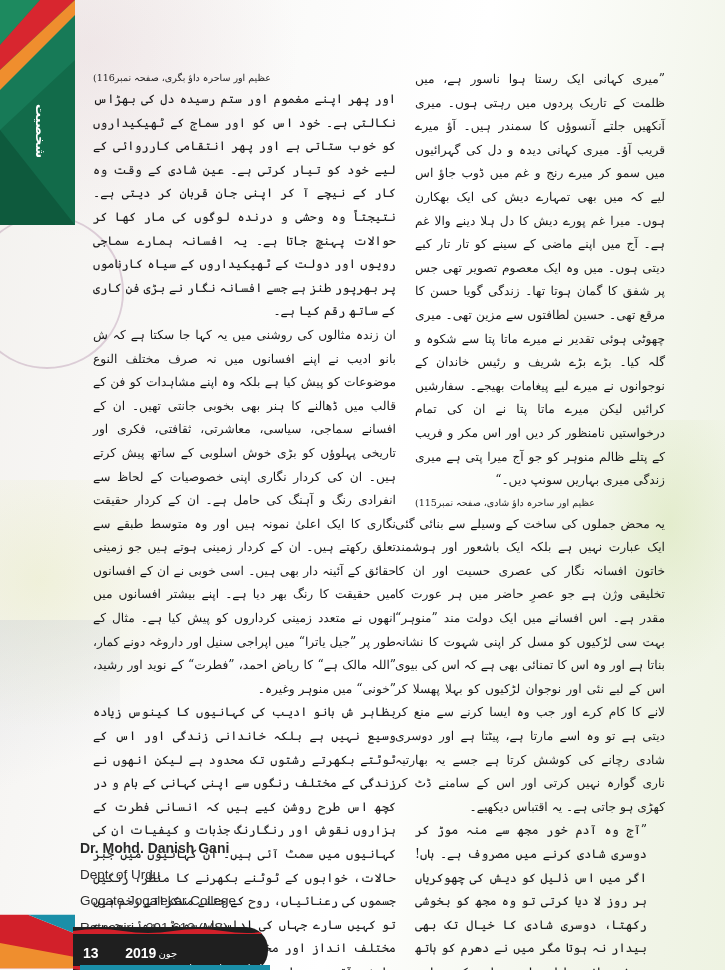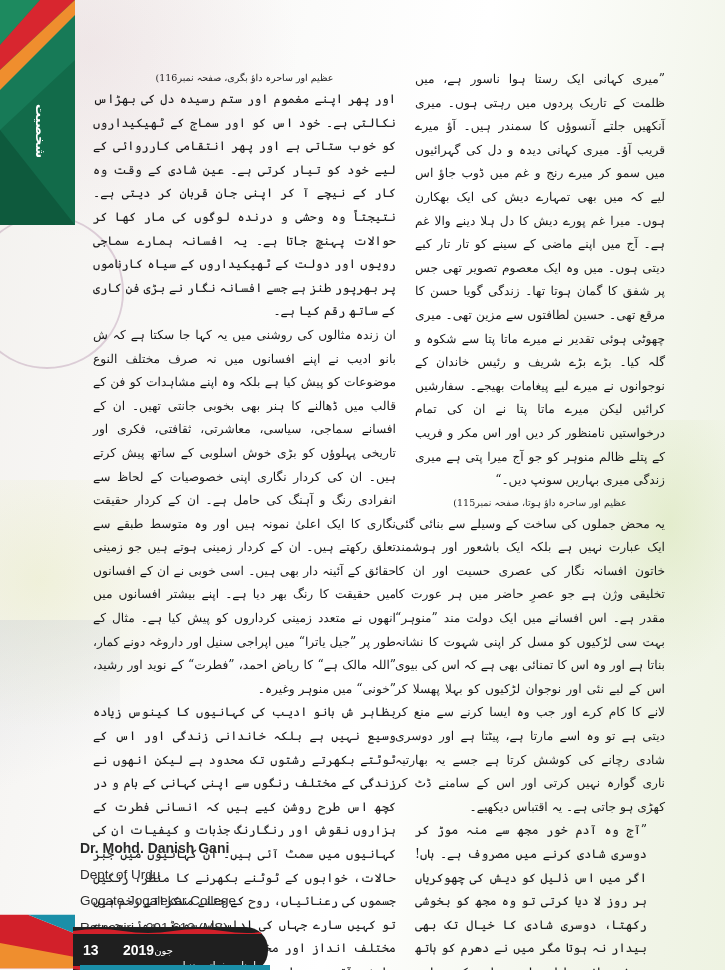--- a/index.html
+++ b/index.html
@@ -30,38 +30,38 @@
     color:#fff; font-size:13px; font-weight:bold; writing-mode:vertical-rl;
     direction:rtl; font-family:"DejaVu Sans", sans-serif;
   }
 
   
   .col { position:absolute; direction:rtl; text-align:justify; color:#1a1a1a;
     font-family:"DejaVu Serif", serif; font-size:12.2px; line-height:23.6px; }
   .col-left { left:93px; top:68px; width:303px; }
   .col-right { left:415px; top:68px; width:250px; }
   .col p { margin:0; }
-  .cite { font-size:9.5px; line-height:20px; text-align:center; color:#222; }
+  .cite { font-size:9.5px; line-height:20px; text-align:left; color:#222; }
   .quote-block { margin-right:0; margin-left:0; padding-right:18px; }
 
   .author { position:absolute; left:80px; top:795px; width:300px; direction:ltr;
     font-family:"Liberation Sans", sans-serif; color:#2b2b2b; }
   .author div { font-size:13.5px; line-height:26.5px; }
   .author .name { font-weight:bold; font-size:14px;margin-top:40px; }
 
   
   .footer { position:absolute; left:0; top:913px; width:725px; height:57px; }
   .footer-left-art { position:absolute; left:0; top:0; width:75px; height:57px; }
   .footer-bar { position:absolute; left:73px; top:14px; width:195px; height:46px;
     background:#1f1f1f; border-radius:0 22px 22px 0; overflow:hidden; }
   .footer-bar .wave { position:absolute; left:0; width:100%; height:7px; }
   .footer-bar .wave.top { top:0; }
   .footer-bar .wave.bot { bottom:0; }
-  .footer-content { position:absolute; left:0; top:8px; width:100%; height:30px; display:flex; align-items:center;
-    direction:ltr; color:#fff; font-family:"Liberation Sans", sans-serif; font-weight:bold; font-size:14px; }
+  .footer-content { position:absolute; left:0; top:8px; width:100%; height:36px; display:flex; align-items:center;
+    direction:ltr; color:#fff; font-family:"Liberation Sans", sans-serif; font-weight:bold; font-size:14px;justify-content:space-between; }
   .page-num { margin-left:10px; width:40px; }
   .year { }
   .month { font-size:10px; font-weight:normal; direction:rtl; font-family:"DejaVu Sans", sans-serif; }
   .mag-name { margin-left:10px; font-size:10px; font-weight:normal; direction:rtl; font-family:"DejaVu Sans", sans-serif;margin-top:31px; }
   .footer-teal { position:absolute; left:80px; top:52px; width:190px; height:8px; background:#1a8fa8; }
 </style>
 </head>
 <body>
 
 <div class="bg-shape bg-fan1"></div>
@@ -85,21 +85,21 @@
 <div class="col col-left">
   <p class="cite">عظیم اور ساحرہ داؤ بگری، صفحہ نمبر116)</p>
   <p>اور پھر اپنے مغموم اور ستم رسیدہ دل کی بھڑاس نکالتی ہے۔ خود اس کو اور سماج کے ٹھیکیداروں کو خوب ستاتی ہے اور پھر انتقامی کارروائی کے لیے خود کو تیار کرتی ہے۔ عین شادی کے وقت وہ کار کے نیچے آ کر اپنی جان قربان کر دیتی ہے۔ نتیجتاً وہ وحشی و درندہ لوگوں کی مار کھا کر حوالات پہنچ جاتا ہے۔ یہ افسانہ ہمارے سماجی رویوں اور دولت کے ٹھیکیداروں کے سیاہ کارناموں پر بھرپور طنز ہے جسے افسانہ نگار نے بڑی فن کاری کے ساتھ رقم کیا ہے۔</p>
   <p>ان زندہ مثالوں کی روشنی میں یہ کہا جا سکتا ہے کہ ش بانو ادیب نے اپنے افسانوں میں نہ صرف مختلف النوع موضوعات کو پیش کیا ہے بلکہ وہ اپنے مشاہدات کو فن کے قالب میں ڈھالنے کا ہنر بھی بخوبی جانتی تھیں۔ ان کے افسانے سماجی، سیاسی، معاشرتی، ثقافتی، فکری اور تاریخی پہلوؤں کو بڑی خوش اسلوبی کے ساتھ پیش کرتے ہیں۔ ان کی کردار نگاری اپنی خصوصیات کے لحاظ سے انفرادی رنگ و آہنگ کی حامل ہے۔ ان کے کردار حقیقت نگاری کا ایک اعلیٰ نمونہ ہیں اور وہ متوسط طبقے سے تعلق رکھتے ہیں۔ ان کے کردار زمینی ہوتے ہیں جو زمینی حقائق کے آئینہ دار بھی ہیں۔ اسی خوبی نے ان کے افسانوں میں حقیقت کا رنگ بھر دیا ہے۔ اپنے بیشتر افسانوں میں انھوں نے متعدد زمینی کرداروں کو پیش کیا ہے۔ مثال کے طور پر ”جیل یاترا“ میں اپراجی سنیل اور داروغہ دونے کمار، ”اللہ مالک ہے“ کا ریاض احمد، ”فطرت“ کے نوید اور رشید، ”خونی“ میں منوہر وغیرہ۔</p>
   <p>بظاہر ش بانو ادیب کی کہانیوں کا کینوس زیادہ وسیع نہیں ہے بلکہ خاندانی زندگی اور اس کے ٹوٹتے بکھرتے رشتوں تک محدود ہے لیکن انھوں نے زندگی کے مختلف رنگوں سے اپنی کہانی کے بام و در کچھ اس طرح روشن کیے ہیں کہ انسانی فطرت کے ہزاروں نقوش اور رنگارنگ جذبات و کیفیات ان کی کہانیوں میں سمٹ آئی ہیں۔ ان کہانیوں میں جبر حالات، خوابوں کے ٹوٹنے بکھرنے کا منظر، رنگین جسموں کی رعنائیاں، روح کے جتنے مسکراتے زخم ہیں تو کہیں سارے جہاں کی اداسیاں سمیٹے ہوئے چہرے مختلف انداز اور مختلف رنگ و روپ میں ہمارے سامنے آتے ہیں اور زندگی کی کتنی حقیقتوں سے پردے اٹھا جاتے ہیں۔</p>
 
 </div>
 
 <div class="col col-right">
   <p>”میری کہانی ایک رستا ہوا ناسور ہے، میں ظلمت کے تاریک پردوں میں رہتی ہوں۔ میری آنکھیں جلتے آنسوؤں کا سمندر ہیں۔ آؤ میرے قریب آؤ۔ میری کہانی دیدہ و دل کی گہرائیوں میں سمو کر میرے رنج و غم میں ڈوب جاؤ اس لیے کہ میں بھی تمہارے دیش کی ایک بھکارن ہوں۔ میرا غم پورے دیش کا دل ہلا دینے والا غم ہے۔ آج میں اپنے ماضی کے سینے کو تار تار کیے دیتی ہوں۔ میں وہ ایک معصوم تصویر تھی جس پر شفق کا گمان ہوتا تھا۔ زندگی گویا حسن کا مرقع تھی۔ حسین لطافتوں سے مزین تھی۔ میری چھوٹی ہوئی تقدیر نے میرے ماتا پتا سے شکوہ و گلہ کیا۔ بڑے بڑے شریف و رئیس خاندان کے نوجوانوں نے میرے لیے پیغامات بھیجے۔ سفارشیں کرائیں لیکن میرے ماتا پتا نے ان کی تمام درخواستیں نامنظور کر دیں اور اس مکر و فریب کے پتلے ظالم منوہر کو جو آج میرا پتی ہے میری زندگی میری بہاریں سونپ دیں۔“</p>
-  <p class="cite">عظیم اور ساحرہ داؤ ہوتا، صفحہ نمبر115)</p>
+  <p class="cite">عظیم اور ساحرہ داؤ شادی، صفحہ نمبر115)</p>
   <p style="margin-left:-20px;">یہ محض جملوں کی ساخت کے وسیلے سے بنائی گئی ایک عبارت نہیں ہے بلکہ ایک باشعور اور ہوشمند خاتون افسانہ نگار کی عصری حسیت اور ان کا تخلیقی وژن ہے جو عصرِ حاضر میں ہر عورت کا مقدر ہے۔ اس افسانے میں ایک دولت مند ”منوہر“ بہت سی لڑکیوں کو مسل کر اپنی شہوت کا نشانہ بناتا ہے اور وہ اس کا تمنائی بھی ہے کہ اس کی بیوی اس کے لیے نئی اور نوجوان لڑکیوں کو بہلا پھسلا کر لانے کا کام کرے اور جب وہ ایسا کرنے سے منع کر دیتی ہے تو وہ اسے مارتا ہے، پیٹتا ہے اور دوسری شادی رچانے کی کوشش کرتا ہے جسے یہ بھارتیہ ناری گوارہ نہیں کرتی اور اس کے سامنے ڈٹ کر کھڑی ہو جاتی ہے۔ یہ اقتباس دیکھیے۔</p>
   <p class="quote-block">”آج وہ آدم خور مجھ سے منہ موڑ کر دوسری شادی کرنے میں مصروف ہے۔ ہاں! اگر میں اس ذلیل کو دیش کی چھوکریاں ہر روز لا دیا کرتی تو وہ مجھ کو بخوشی رکھتا، دوسری شادی کا خیال تک بھی بیدار نہ ہوتا مگر میں نے دھرم کو ہاتھ سے نہ جانے دیا اور اس دولت کے پجاری کے جذبات و احساسات کو ٹھوکر لگا دی اور وہ مجھ کو ٹھوکر مار کر کسی دوسری جوانی سے کھیلنے کے لیے جا رہا ہے۔“</p>
 
 </div>
 
 <div class="author">
   <div class="name">Dr. Mohd. Danish Gani</div>
   <div>Dept. of Urdu</div>
   <div>Gogate Jogalekar College</div>
   <div>Ratnagiri - 291 612 (MS)</div>

